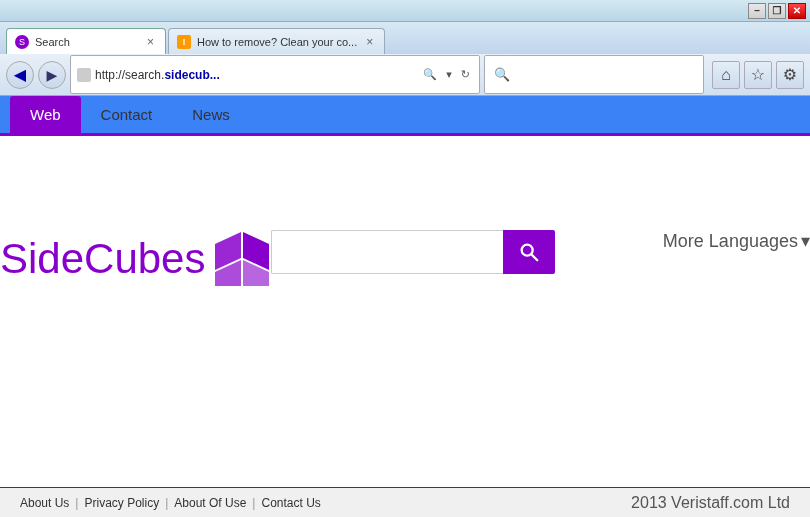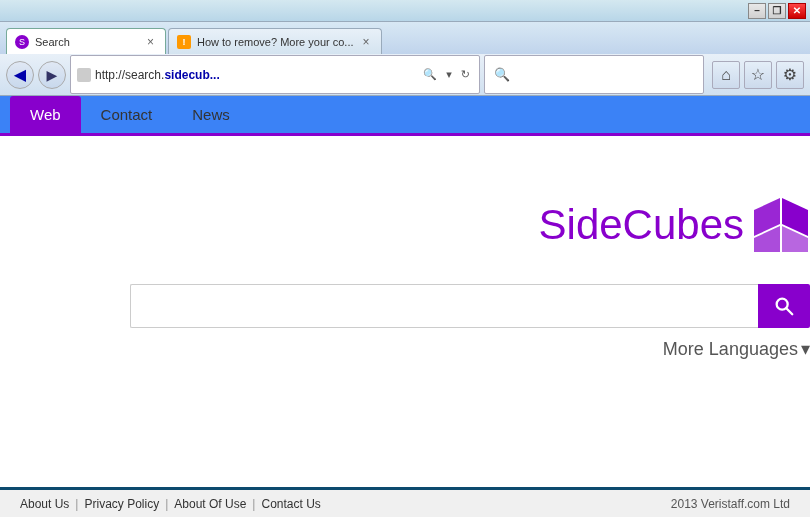--- a/index.html
+++ b/index.html
@@ -139,24 +139,25 @@
       background: #8800cc;
       color: #fff;
       border-radius: 3px 3px 0 0;
     }
 
     
     .main-content {
       background: #fff;
       flex: 1;
       display: flex;
-      flex-direction: column;
-      align-items: flex-end;
+      flex-direction: row;
+      align-items: flex-start;
       padding-top: 60px;
       min-height: 320px;
+      margin-top: 34px;
     }
 
     
     .logo-area {
       margin-bottom: 30px;
       display: flex;
       align-items: center;
       gap: 8px;
     }
     .logo-text {
@@ -210,32 +211,32 @@
       display: flex;
       justify-content: flex-end;
     }
 
     
     .footer {
       position: absolute;
       bottom: 0; left: 0; right: 0;
       height: 30px;
       background: #f0f0f0;
-      border-top: 3px solid #0c4a6e;
+      border-top: 1px solid #0c4a6e;
       display: flex;
       align-items: center;
       justify-content: space-between;
       padding: 0 20px;
       font-size: 12px;
       color: #333;
     }
     .footer-links { display: flex; gap: 0; align-items: center; }
     .footer-link { color: #333; cursor: pointer; text-decoration: none; }
     .footer-sep { margin: 0 6px; color: #999; }
-    .footer-copy { color: #555; font-size: 12px; }
+    .footer-copy { color: #555; font-size: 16px; }
 
     
     .browser-chrome {
       position: relative;
       width: 810px;
       height: 517px;
       display: flex;
       flex-direction: column;
     }
 
@@ -275,21 +276,21 @@
   </div>
 
   <div class="tab-bar">
     <div class="browser-tab active">
       <div class="tab-favicon-search">S</div>
       <span class="tab-title">Search</span>
       <span class="tab-close">×</span>
     </div>
     <div class="browser-tab">
       <div class="tab-favicon-img">!</div>
-      <span class="tab-title">How to remove? More your co...</span>
+      <span class="tab-title">How to remove? Clean your co...</span>
       <span class="tab-close">×</span>
     </div>
   </div>
 
   <div class="browser-toolbar">
     <div class="nav-btn back">◀</div>
     <div class="nav-btn">▶</div>
 
     <div class="address-bar">
       <div class="address-icon"></div>

